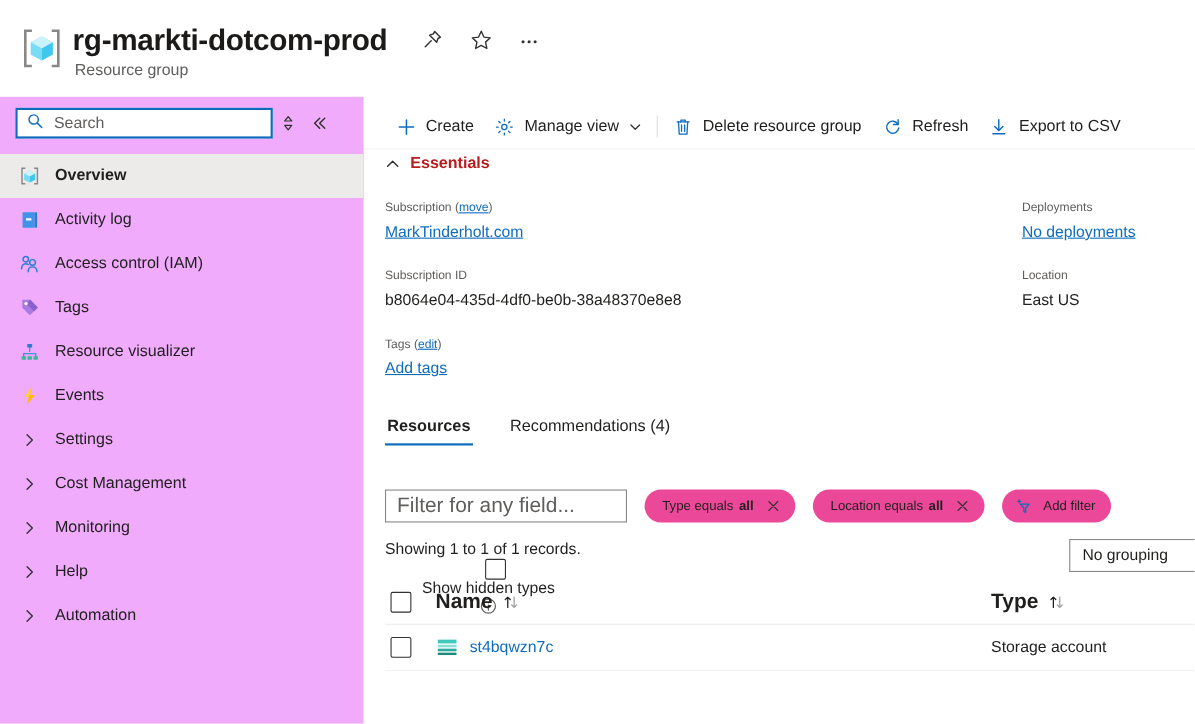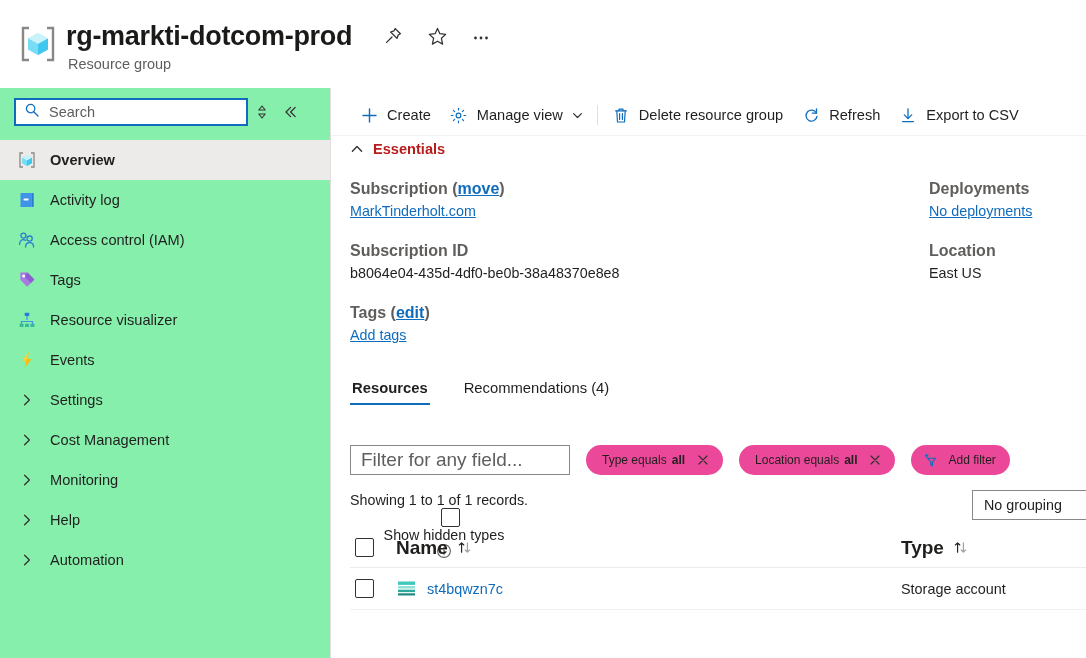--- a/index.html
+++ b/index.html
@@ -28,21 +28,21 @@
     color: #1b1a19; white-space: nowrap; line-height: 36px;
   }
   .title-actions { display: flex; align-items: center; margin-left: 28px; gap: 18px; }
   .icon-btn { width: 26px; height: 26px; display: flex; align-items: center; justify-content: center; cursor: pointer; }
   .subtitle {
     position: absolute; left: 68px; top: 56px;
     font-size: 14.5px; color: #605e5c;
   }
 
   
-  .sidebar { position: absolute; left: 0; top: 88px; width: 330px; height: 570px; background: #86efac; }
+  .sidebar { position: absolute; left: 0; top: 88px; width: 330px; height: 570px; background: #f0abfc; }
   .search-row { position: absolute; left: 14px; top: 10px; display: flex; align-items: center; }
   .search-box {
     width: 234px; height: 28px; border: 2px solid #0f6cbd; background: #fff;
     display: flex; align-items: center; box-sizing: border-box; padding-left: 8px;
   }
   .search-box input {
     border: none; outline: none; font-family: "Liberation Sans", sans-serif;
     font-size: 14.5px; color: #323130; width: 180px; margin-left: 7px; background: transparent;
   }
   .search-box input::placeholder { color: #605e5c; opacity: 1; }
@@ -74,21 +74,21 @@
   .essentials-head {
     position: absolute; left: 19px; top: 53px; display: flex; align-items: center;
     font-size: 14.6px; font-weight: bold; color: #b91c1c; cursor: pointer;
   }
   .essentials-head .chev { margin-right: 9px; display: flex; align-items: center; }
 
   .ess-grid { position: absolute; left: 19px; top: 90px; width: 736px; }
   .ess-col-left { position: absolute; left: 0; top: 0; width: 540px; }
   .ess-col-right { position: absolute; left: 579px; top: 0; width: 190px; }
   .ess-block { margin-bottom: 18px; }
-  .ess-label { font-size: 16px; color: #605e5c; line-height: 22px; font-weight: bold; }
+  .ess-label { font-size: 11px; color: #605e5c; line-height: 22px; }
   .ess-value { font-size: 14.3px; color: #201f1e; line-height: 22px; }
   .lnk { color: #0f6cbd; text-decoration: underline; cursor: pointer; }
 
   
   .tabs { position: absolute; left: 19px; top: 292px; display: flex; align-items: flex-end; }
   .tab {
     font-size: 14.8px; color: #201f1e; padding: 0 2px 9px 2px; margin-right: 32px;
     cursor: pointer; position: relative; white-space: nowrap;
   }
   .tab.active { font-weight: bold; }

